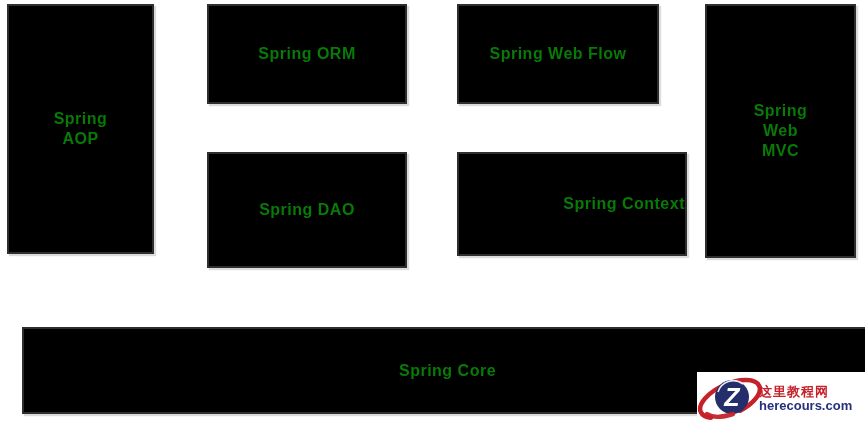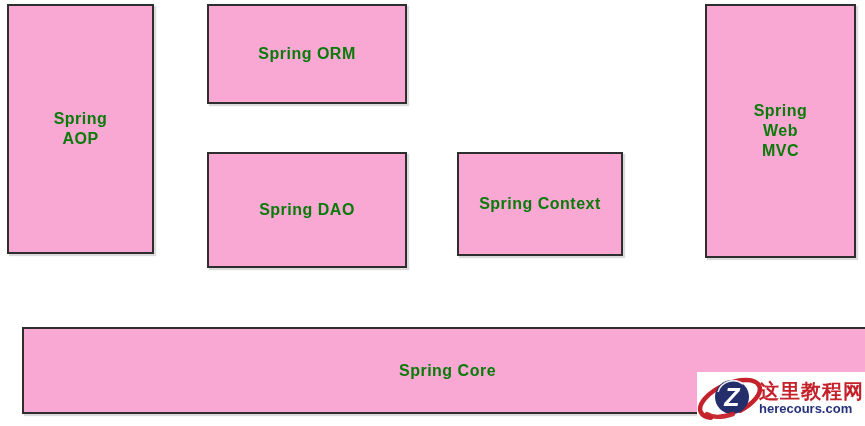--- a/index.html
+++ b/index.html
@@ -12,40 +12,40 @@
     position: relative;
     width: 865px;
     height: 426px;
     background: #ffffff;
     overflow: hidden;
   }
   .module-box {
     position: absolute;
     box-sizing: border-box;
     border: 2px solid var(--box-border, #2E2E2E);
-    background: #f9a8d4;
+    background: #000000;
     box-shadow: 2px 2px 1px rgba(0,0,0,0.14);
     display: flex;
     align-items: center;
     justify-content: center;
   }
   .module-label {
     color: var(--label-green, #077A07);
     font-weight: bold;
     font-size: 16px;
     letter-spacing: 0.5px;
     line-height: 1.25;
     text-align: center;
     white-space: pre-line;
   }
   .box-aop      { left: 7px;   top: 4px;   width: 147px; height: 250px; }
   .box-orm      { left: 207px; top: 4px;   width: 200px; height: 100px; }
   .box-webflow  { left: 457px; top: 4px;   width: 202px; height: 100px; }
   .box-dao      { left: 207px; top: 152px; width: 200px; height: 116px; }
-  .box-context  { left: 457px; top: 152px; width: 166px; height: 104px; }
+  .box-context  { left: 457px; top: 152px; width: 230px; height: 104px; justify-content: flex-end; }
   .box-webmvc   { left: 705px; top: 4px;   width: 151px; height: 254px; }
   .box-core     { left: 22px;   top: 303px; width: 851px; height: 87px; margin-top: 24px; }
 
   .watermark {
     position: absolute;
     left: 697px;
     top: 372px;
     width: 168px;
     height: 54px;
     background: #ffffff;
@@ -60,21 +60,21 @@
   }
   .watermark-text {
     display: flex;
     flex-direction: column;
     justify-content: center;
     margin-left: -6px;
   }
   .watermark-name {
     color: var(--watermark-red, #C5212A);
     font-weight: bold;
-    font-size: 20px;
+    font-size: 13px;
     letter-spacing: 1px;
     line-height: 1.05;
     white-space: nowrap;
   }
   .watermark-url {
     color: var(--watermark-navy, #25317A);
     font-weight: bold;
     font-size: 13px;
     line-height: 1.1;
     white-space: nowrap;
@@ -88,20 +88,23 @@
 
   <div class="module-box box-aop">
     <span class="module-label">Spring
 AOP</span>
   </div>
 
   <div class="module-box box-orm">
     <span class="module-label">Spring ORM</span>
   </div>
 
+  <div class="module-box box-webflow">
+    <span class="module-label">Spring Web Flow</span>
+  </div>
 
   <div class="module-box box-dao">
     <span class="module-label">Spring DAO</span>
   </div>
 
   <div class="module-box box-context">
     <span class="module-label">Spring Context</span>
   </div>
 
   <div class="module-box box-webmvc">

